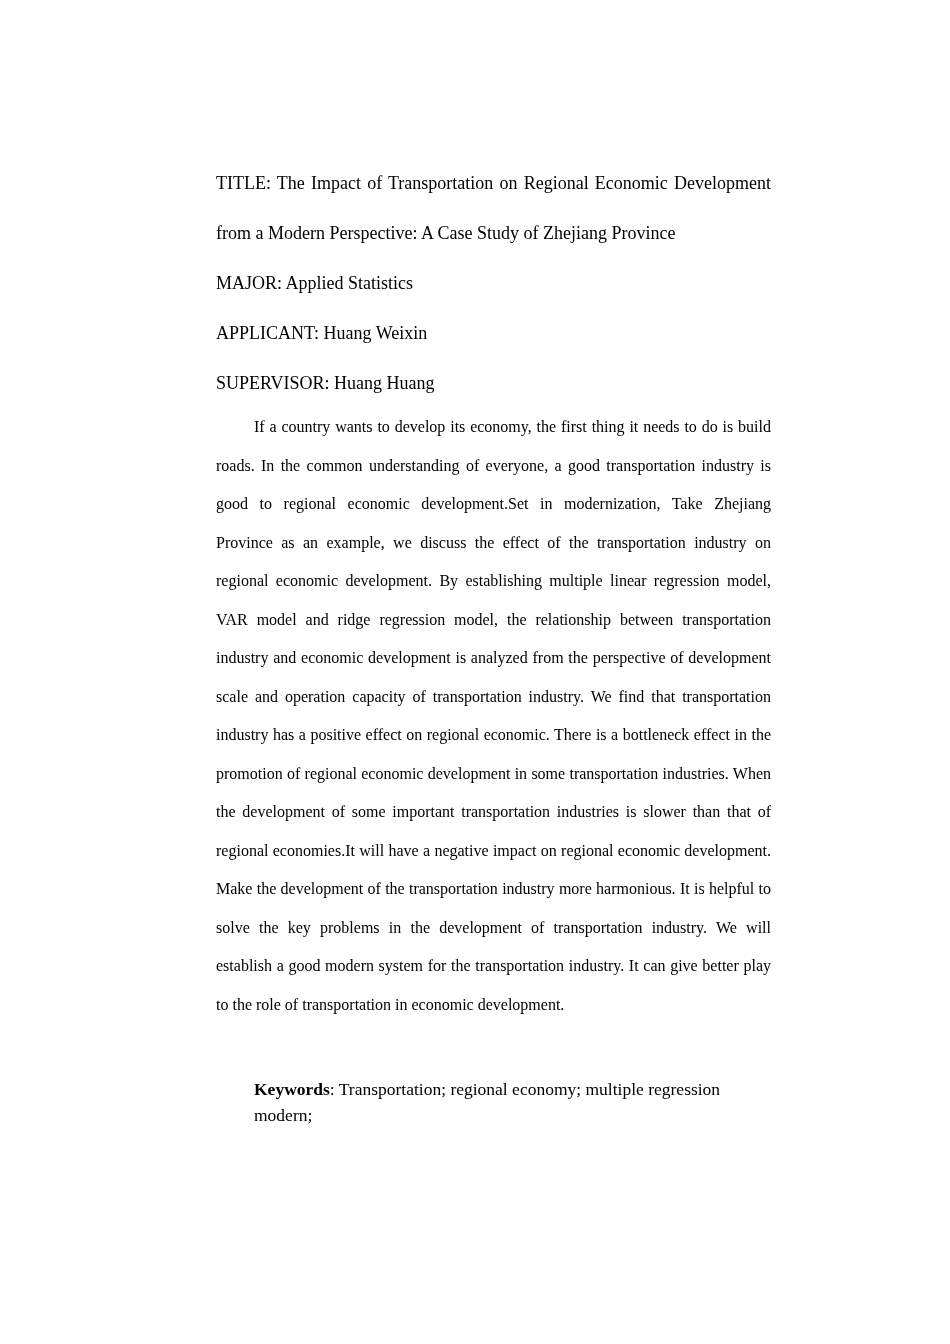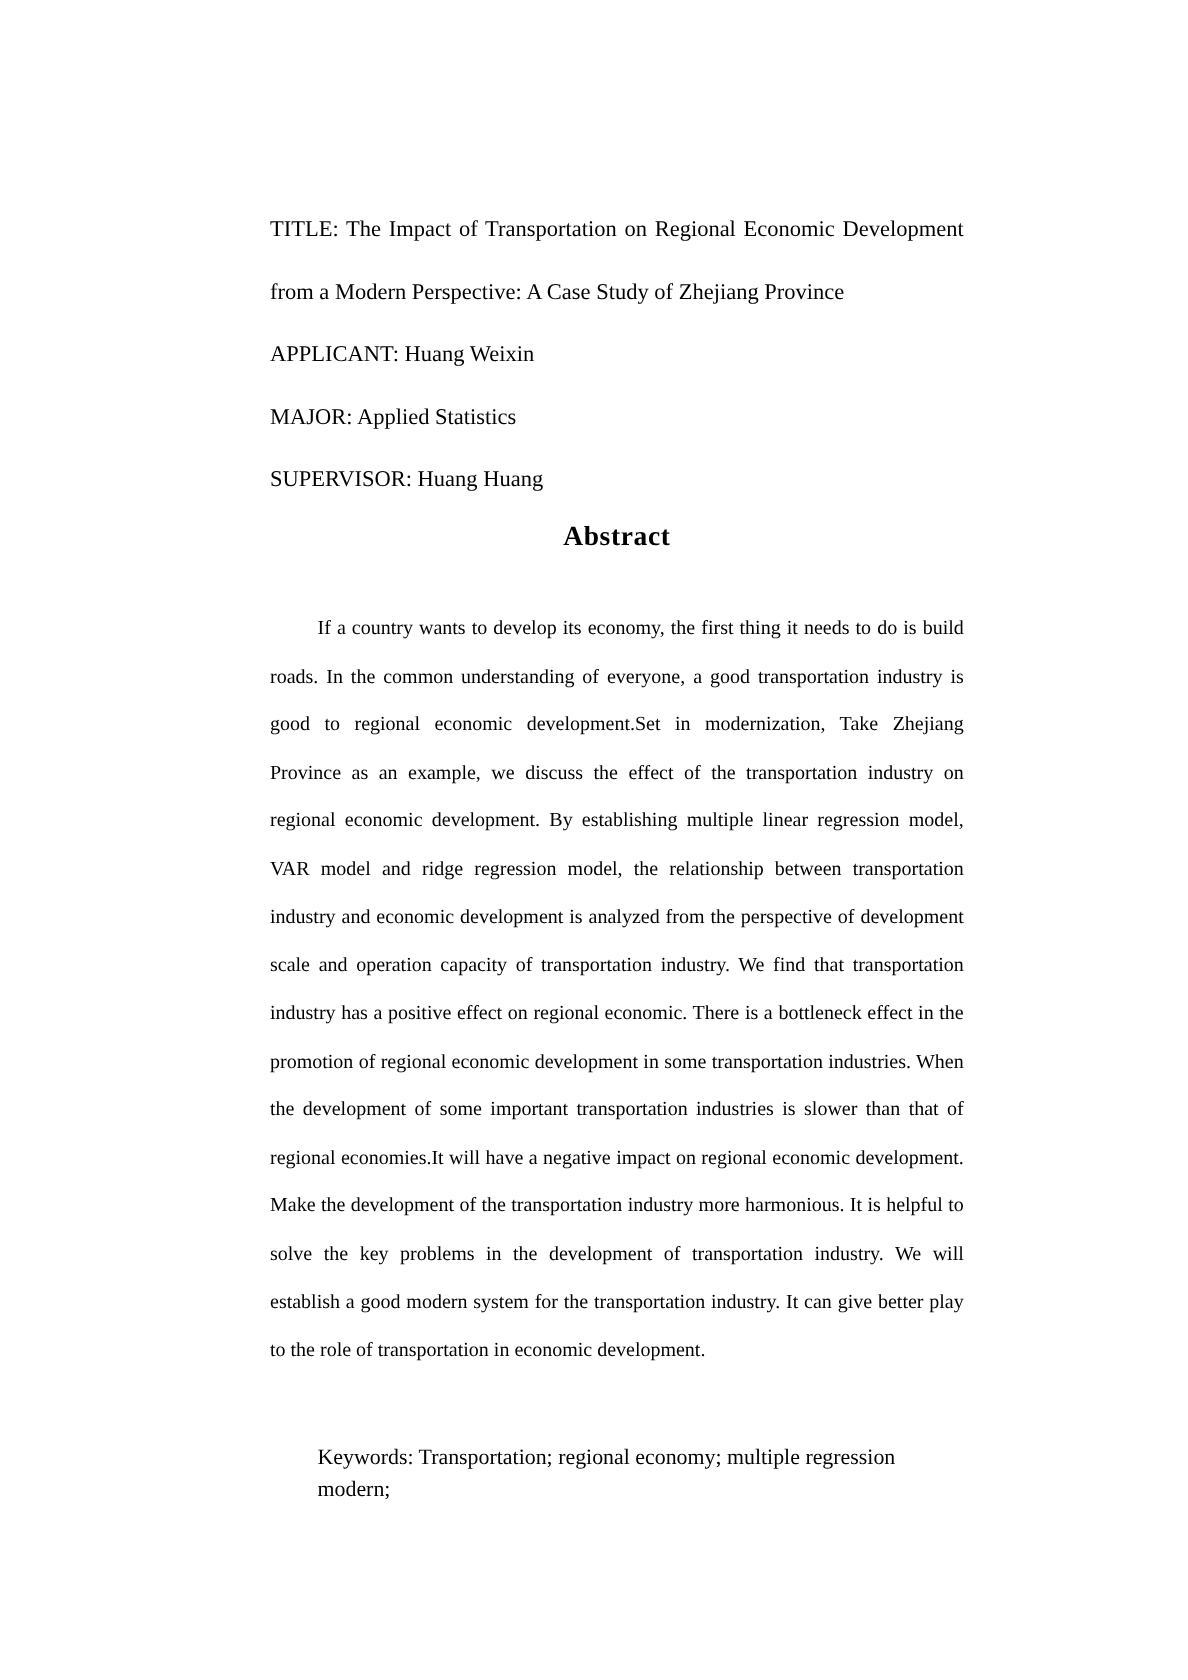--- a/index.html
+++ b/index.html
@@ -41,38 +41,37 @@
     text-justify: inter-word;
     text-indent: 38px;
   }
   .keywords-block {
     margin-top: 52px;
     font-size: 17.5px;
     line-height: 26px;
     padding-left: 38px;
   }
   .keywords-block .kw-label {
-    font-weight: normal;
+    font-weight: bold;
   }
   .kw-line2 {
     display: block;
     padding-left: 95px;
   }
 </style>
 </head>
 <body>
 
 <div class="page">
 
   <div class="header-block">
     <p>TITLE: The Impact of Transportation on Regional Economic Development from a Modern Perspective: A Case Study of Zhejiang Province</p>
+    <p class="single">MAJOR: Applied Statistics</p>
     <p class="single">APPLICANT: Huang Weixin</p>
-    <p class="single">MAJOR: Applied Statistics</p>
     <p class="single">SUPERVISOR: Huang Huang</p>
   </div>
 
-  <h1 class="abstract-heading">Abstract</h1>
 
   <p class="abstract-body">If a country wants to develop its economy, the first thing it needs to do is build roads. In the common understanding of everyone, a good transportation industry is good to regional economic development.Set in modernization, Take Zhejiang Province as an example, we discuss the effect of the transportation industry on regional economic development. By establishing multiple linear regression model, VAR model and ridge regression model, the relationship between transportation industry and economic development is analyzed from the perspective of development scale and operation capacity of transportation industry. We find that transportation industry has a positive effect on regional economic. There is a bottleneck effect in the promotion of regional economic development in some transportation industries. When the development of some important transportation industries is slower than that of regional economies.It will have a negative impact on regional economic development. Make the development of the transportation industry more harmonious. It is helpful to solve the key problems in the development of transportation industry. We will establish a good modern system for the transportation industry. It can give better play to the role of transportation in economic development.</p>
 
   <p class="keywords-block"><span class="kw-label">Keywords</span><span>: Transportation; regional economy; multiple regression modern;</span></p>
 
 </div>
 
 </body></html>

